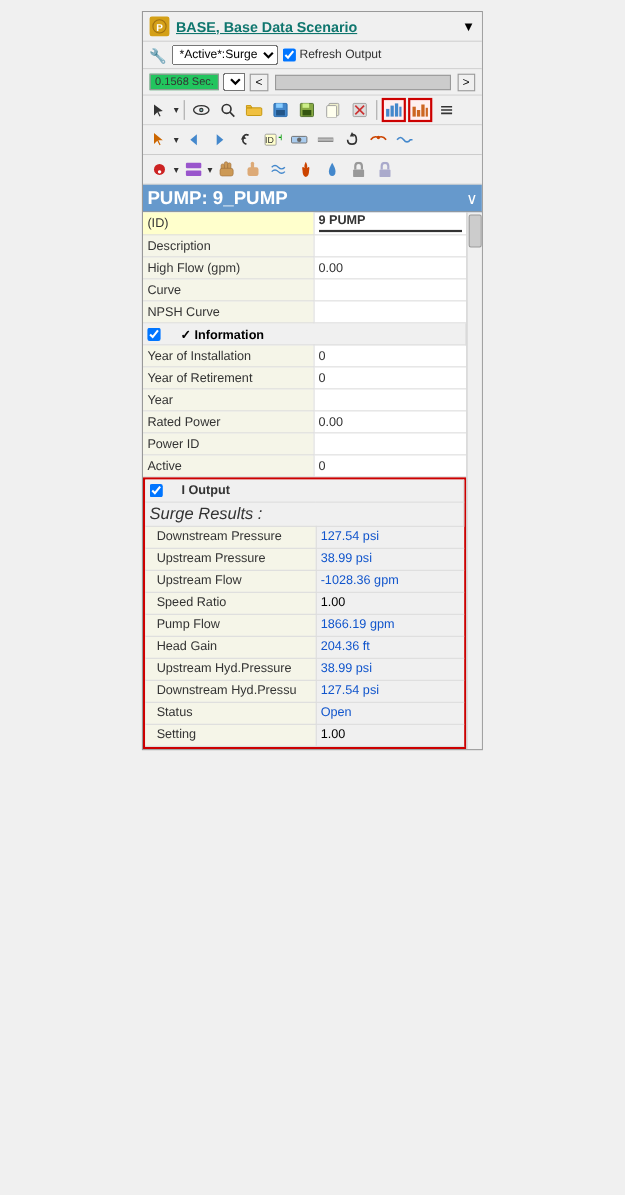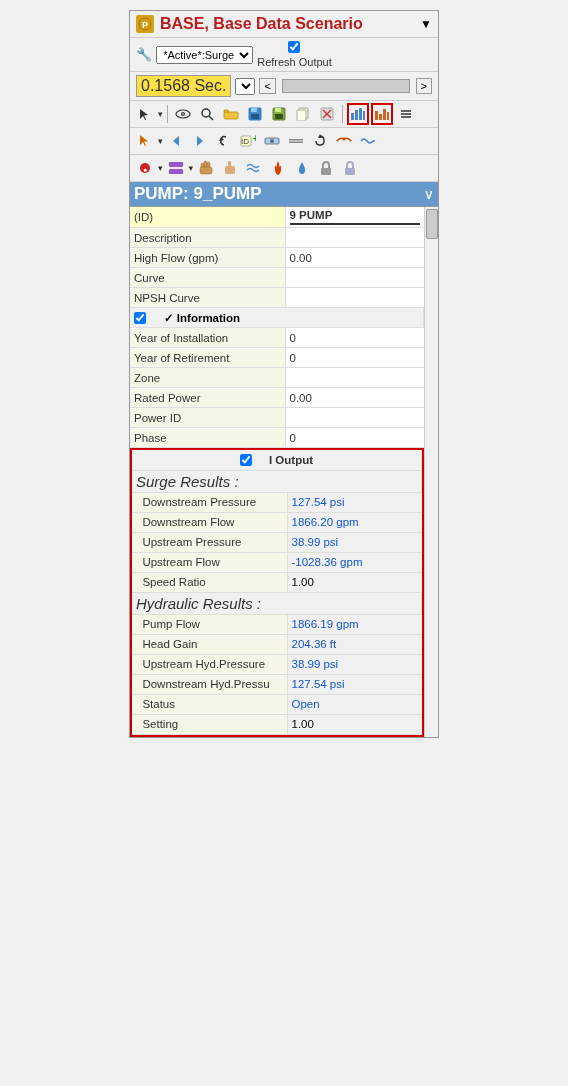--- a/index.html
+++ b/index.html
@@ -30,55 +30,56 @@
     }
     .title-bar-icon {
       width: 18px;
       height: 18px;
       background: #d4a017;
       border-radius: 2px;
       display: flex; align-items: center; justify-content: center;
       font-size: 10px; color: white; font-weight: bold;
     }
     .title-bar-text {
-      font-size: 16px;
+      font-size: 13px;
       font-weight: bold;
-      color: #b91c1c;
+      color: #0f766e;
       flex: 1;
+      text-decoration: underline;
     }
 
     
     .second-bar {
       display: flex;
       align-items: center;
       padding: 3px 6px;
       gap: 4px;
       border-bottom: 1px solid #ccc;
       background: #f0f0f0;
     }
     .refresh-checkbox {
       display: flex; align-items: center; gap: 3px;
-      font-size: 11px; color: #333; flex-direction: column;
+      font-size: 11px; color: #333;
     }
 
     
     .time-bar {
       display: flex;
       align-items: center;
       padding: 3px 6px;
       gap: 4px;
       border-bottom: 1px solid #ccc;
       background: #f0f0f0;
     }
     .time-label {
-      font-size: 16px;
+      font-size: 10px;
       color: #333;
       border: 1px solid #999;
       padding: 1px 4px;
-      background: #fde047;
+      background: #22c55e;
     }
     .nav-btn {
       font-size: 11px;
       border: 1px solid #999;
       background: #f0f0f0;
       padding: 1px 4px;
       cursor: pointer;
     }
 
     
@@ -490,75 +491,68 @@
       </tr>
       <tr>
         <td>Year of Installation</td>
         <td>0</td>
       </tr>
       <tr>
         <td>Year of Retirement</td>
         <td>0</td>
       </tr>
       <tr>
-        <td>Zone</td>
+        <td>Year</td>
         <td></td>
       </tr>
       <tr>
         <td>Rated Power</td>
         <td>0.00</td>
       </tr>
       <tr>
         <td>Power ID</td>
         <td></td>
       </tr>
       <tr>
-        <td>Phase</td>
+        <td>Active</td>
         <td>0</td>
       </tr>
     </tbody>
       </table>
 
     <div class="output-section" style="margin: 0; width: calc(100% - 14px);">
       <table class="output-inner">
         <tbody>
             <tr>
           <td colspan="2" style="background:#f0f0f0; font-weight:bold;">
-            <label style="display:flex;align-items:center;gap:17px;cursor:pointer;justify-content:center;">
+            <label style="display:flex;align-items:center;gap:17px;cursor:pointer;">
               <input type="checkbox" checked="" style="width: 12px; height: 12px;">
               <span>I Output</span>
             </label>
           </td>
         </tr>
         <tr class="sub-header">
           <td colspan="2">Surge Results :</td>
         </tr>
         <tr>
           <td>&nbsp;&nbsp;Downstream Pressure</td>
           <td class="blue-val">127.54 psi</td>
         </tr>
         <tr>
-          <td>&nbsp;&nbsp;Downstream Flow</td>
-          <td class="blue-val">1866.20 gpm</td>
-        </tr>
-        <tr>
           <td>&nbsp;&nbsp;Upstream Pressure</td>
           <td class="blue-val">38.99 psi</td>
         </tr>
         <tr>
           <td>&nbsp;&nbsp;Upstream Flow</td>
           <td class="blue-val">-1028.36 gpm</td>
         </tr>
         <tr>
           <td>&nbsp;&nbsp;Speed Ratio</td>
           <td>1.00</td>
         </tr>
-        <tr class="sub-header">
-          <td colspan="2">Hydraulic Results :</td>
-        </tr>
         <tr>
           <td>&nbsp;&nbsp;Pump Flow</td>
           <td class="blue-val">1866.19 gpm</td>
         </tr>
         <tr>
           <td>&nbsp;&nbsp;Head Gain</td>
           <td class="blue-val">204.36 ft</td>
         </tr>
         <tr>
           <td>&nbsp;&nbsp;Upstream Hyd.Pressure</td>

